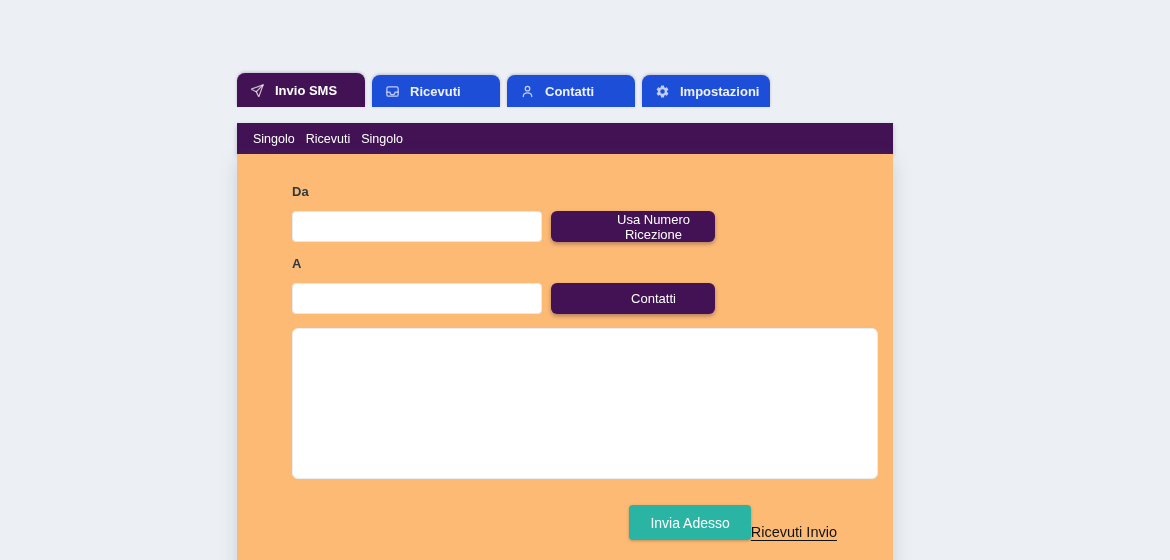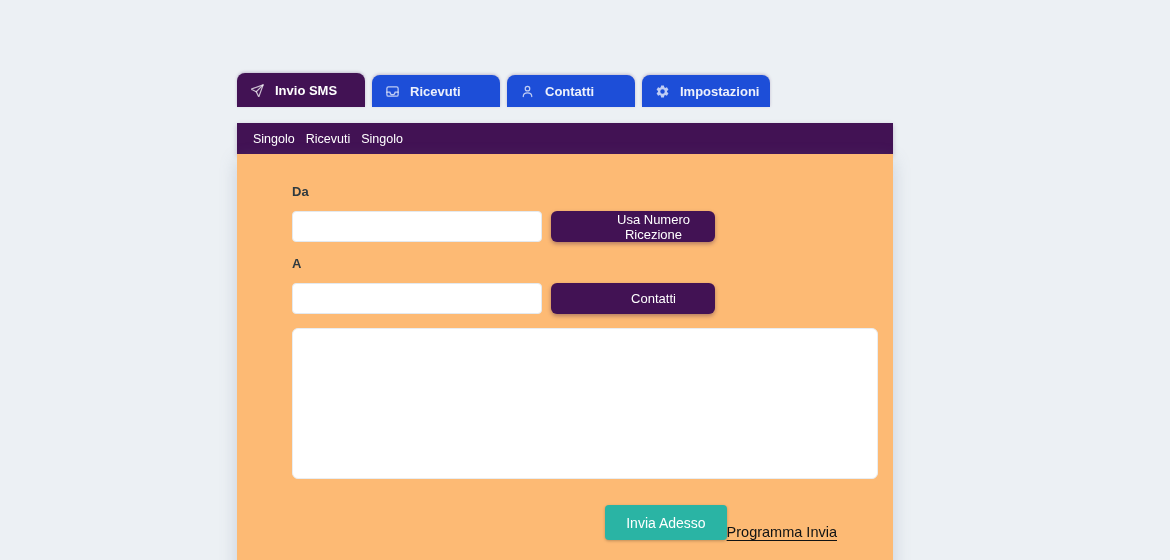--- a/index.html
+++ b/index.html
@@ -140,17 +140,17 @@
     <div class="field-label">A</div>
     <div class="row">
       <input class="text-input" type="text" value="" style="">
       <button class="purple-btn">Contatti</button>
     </div>
 
     <textarea class="msg-area" style=""></textarea>
 
     <div class="actions">
       <button class="teal-btn">Invia Adesso</button>
-      <span class="schedule-link">Programma Invia</span>
+      <span class="schedule-link">Ricevuti Invio</span>
     </div>
 
   </div>
 </div>
 
 </body></html>

